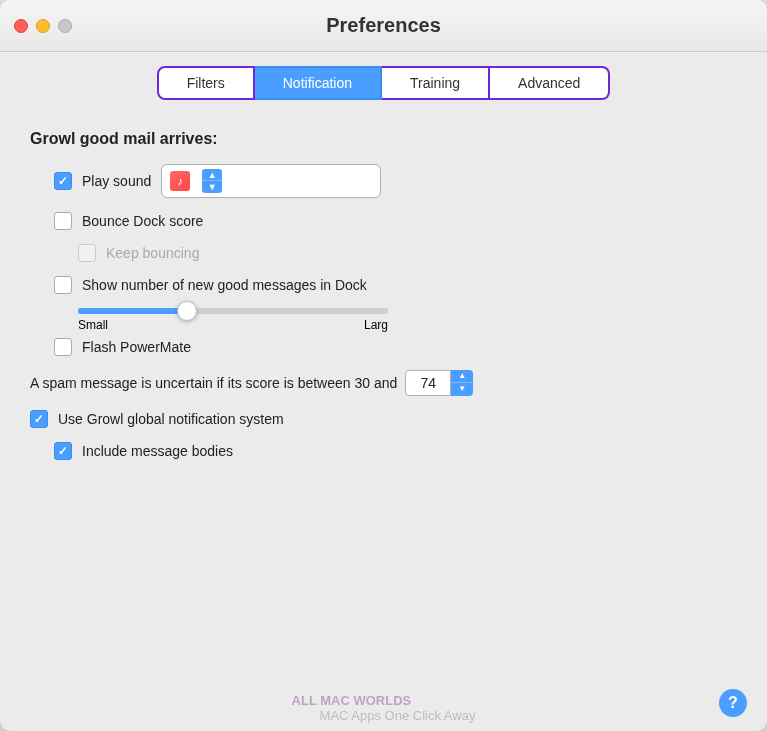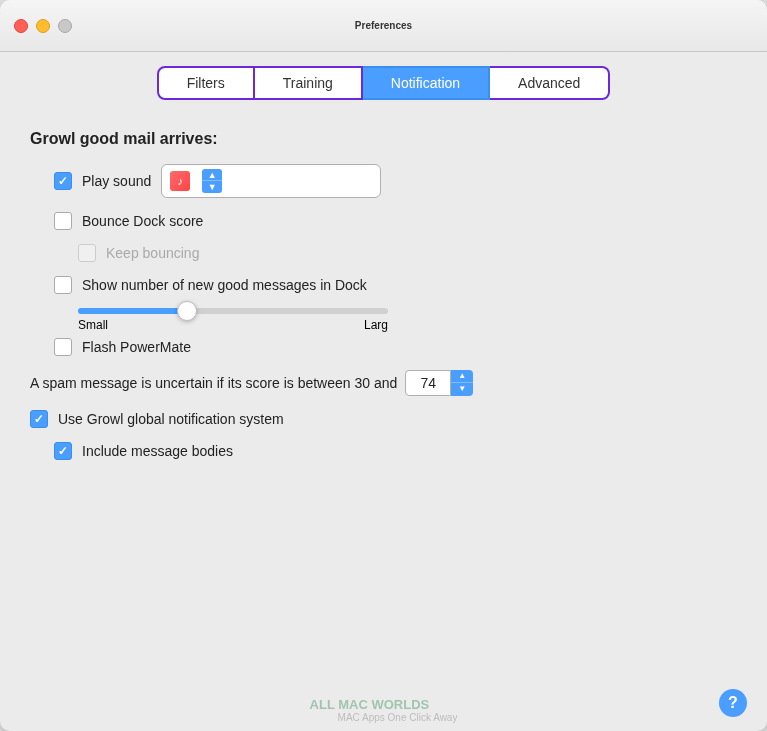--- a/index.html
+++ b/index.html
@@ -48,21 +48,21 @@
     }
 
     .traffic-light.close { background: #ff5f57; border: 1px solid #e0433a; }
     .traffic-light.minimize { background: #ffbd2e; border: 1px solid #d9a01b; }
     .traffic-light.maximize { background: #28c940; border: 0; background: #c8c8c8; border: 1px solid #a8a8a8; }
 
     .titlebar-title {
       position: absolute;
       left: 50%;
       transform: translateX(-50%);
-      font-size: 10px;
+      font-size: 20px;
       font-weight: 600;
       color: #333;
     }
 
     .tab-bar {
       display: flex;
       justify-content: center;
       align-items: center;
       padding: 14px 0 10px 0;
       gap: 0;
@@ -340,27 +340,27 @@
       left: 50%;
       transform: translateX(-50%);
       bottom: 8px;
       text-align: center;
       opacity: 0.35;
     }
 
     .watermark-title {
       font-size: 13px;
       font-weight: 600;
-      color: #15803d;
+      color: #701a75;
       display: flex;
       gap: 4px;
     }
 
     .watermark-sub {
-      font-size: 10px;
+      font-size: 13px;
       color: #666;
       margin-left: 28px;
     }
 
     .help-button {
       width: 28px;
       height: 28px;
       border-radius: 50%;
       background: #4a9eff;
       color: white;
@@ -383,22 +383,22 @@
     <div class="traffic-lights">
       <div class="traffic-light close"></div>
       <div class="traffic-light minimize"></div>
       <div class="traffic-light maximize"></div>
     </div>
     <span class="titlebar-title">Preferences</span>
   </div>
 
   <div class="tab-bar">
     <div class="tab">Filters</div>
+    <div class="tab active">Notification</div>
     <div class="tab">Training</div>
-    <div class="tab active">Notification</div>
     <div class="tab">Advanced</div>
   </div>
 
   <div class="content">
     <div class="section-title">Growl good mail arrives:</div>
 
     <div class="option-row indented">
       <div class="checkbox checked"></div>
       <span class="label">Play sound</span>
       <div class="sound-dropdown">

